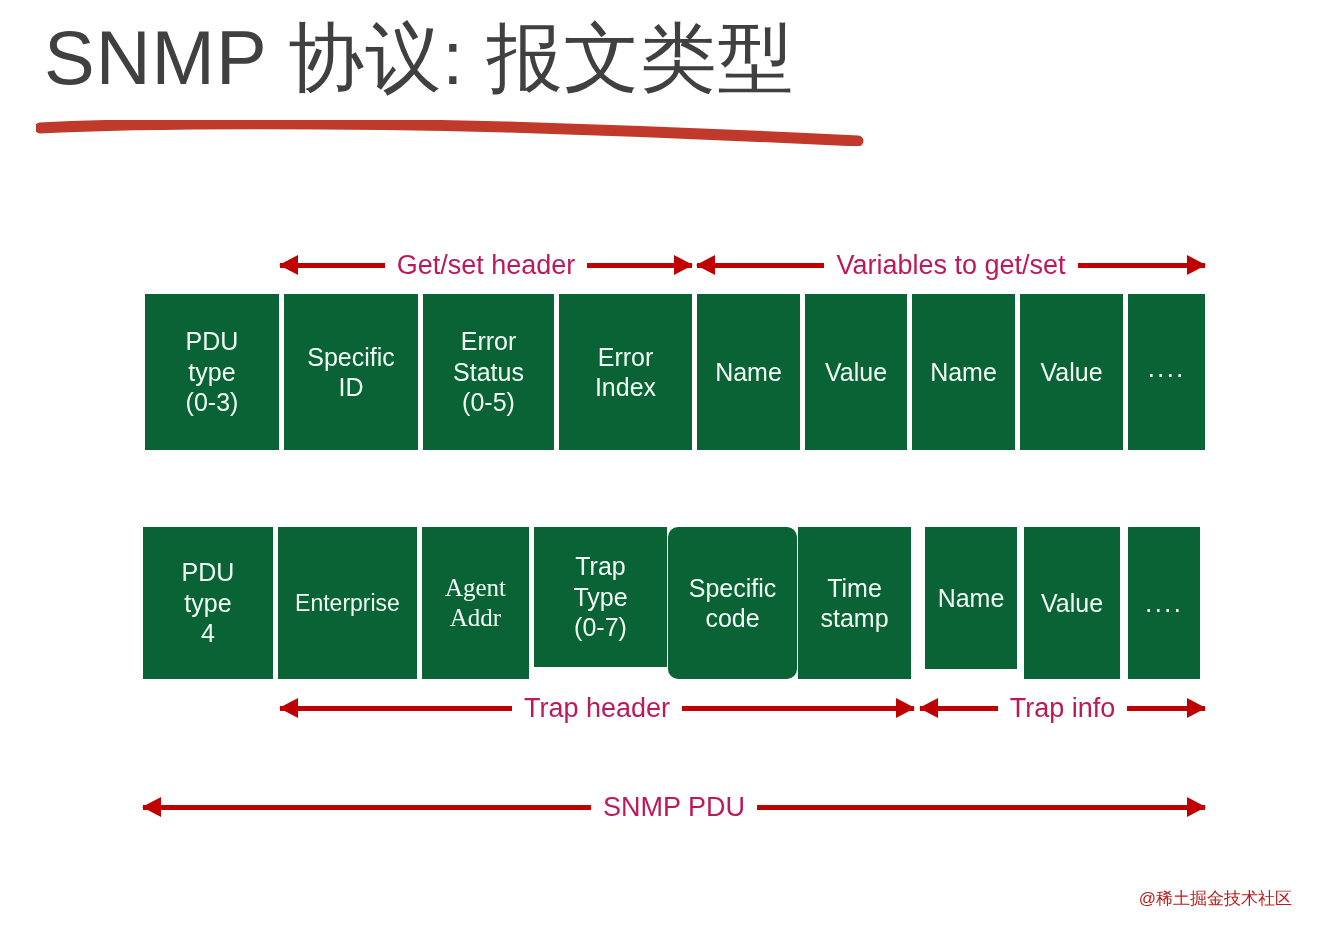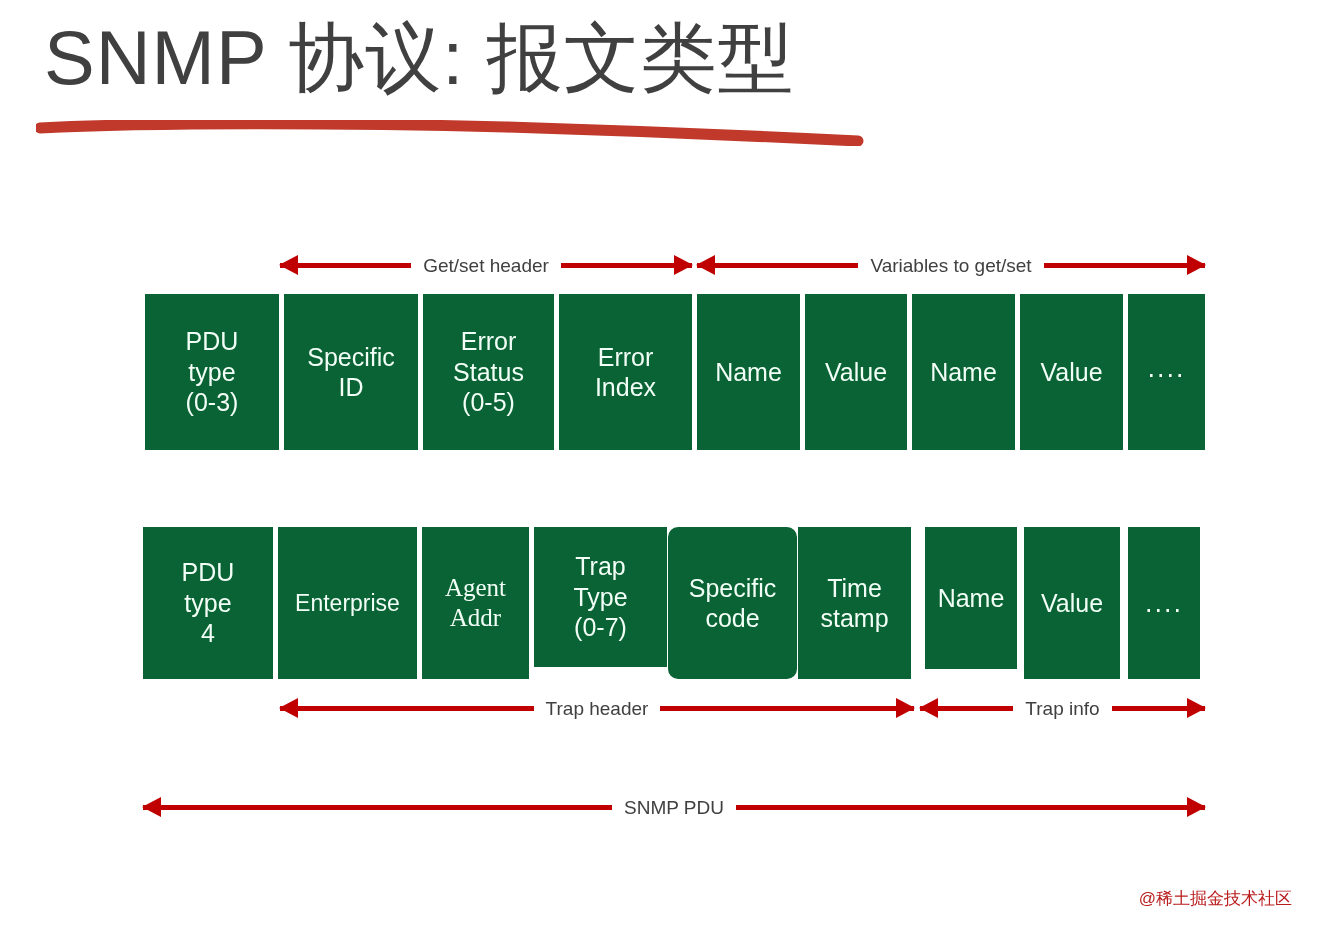--- a/index.html
+++ b/index.html
@@ -73,22 +73,22 @@
   }
 
   
   .arrow-row {
     position: absolute;
     display: flex;
     align-items: center;
     height: 34px;
   }
   .arrow-label {
-    color: #404040;
-    font-size: 19px;
+    color: #be185d;
+    font-size: 27px;
     font-family: "Liberation Sans", sans-serif;
     white-space: nowrap;
     padding: 0 12px;
     line-height: 1;
   }
   .arrow-line {
     flex: 1 1 auto;
     height: 5px;
     background: #c00000;
     position: relative;

